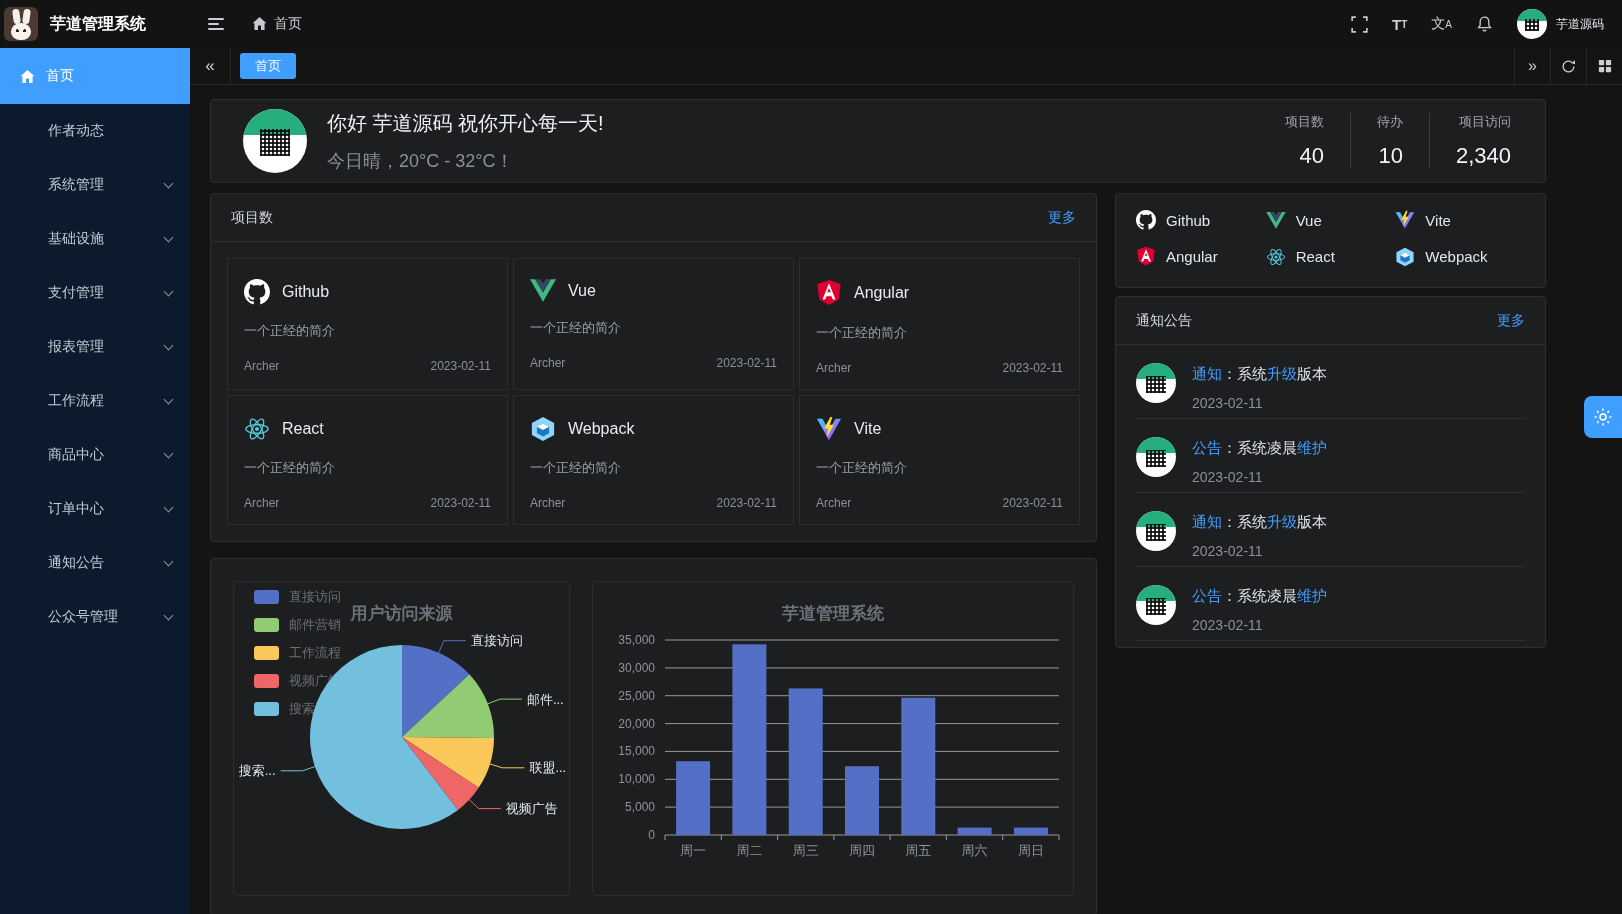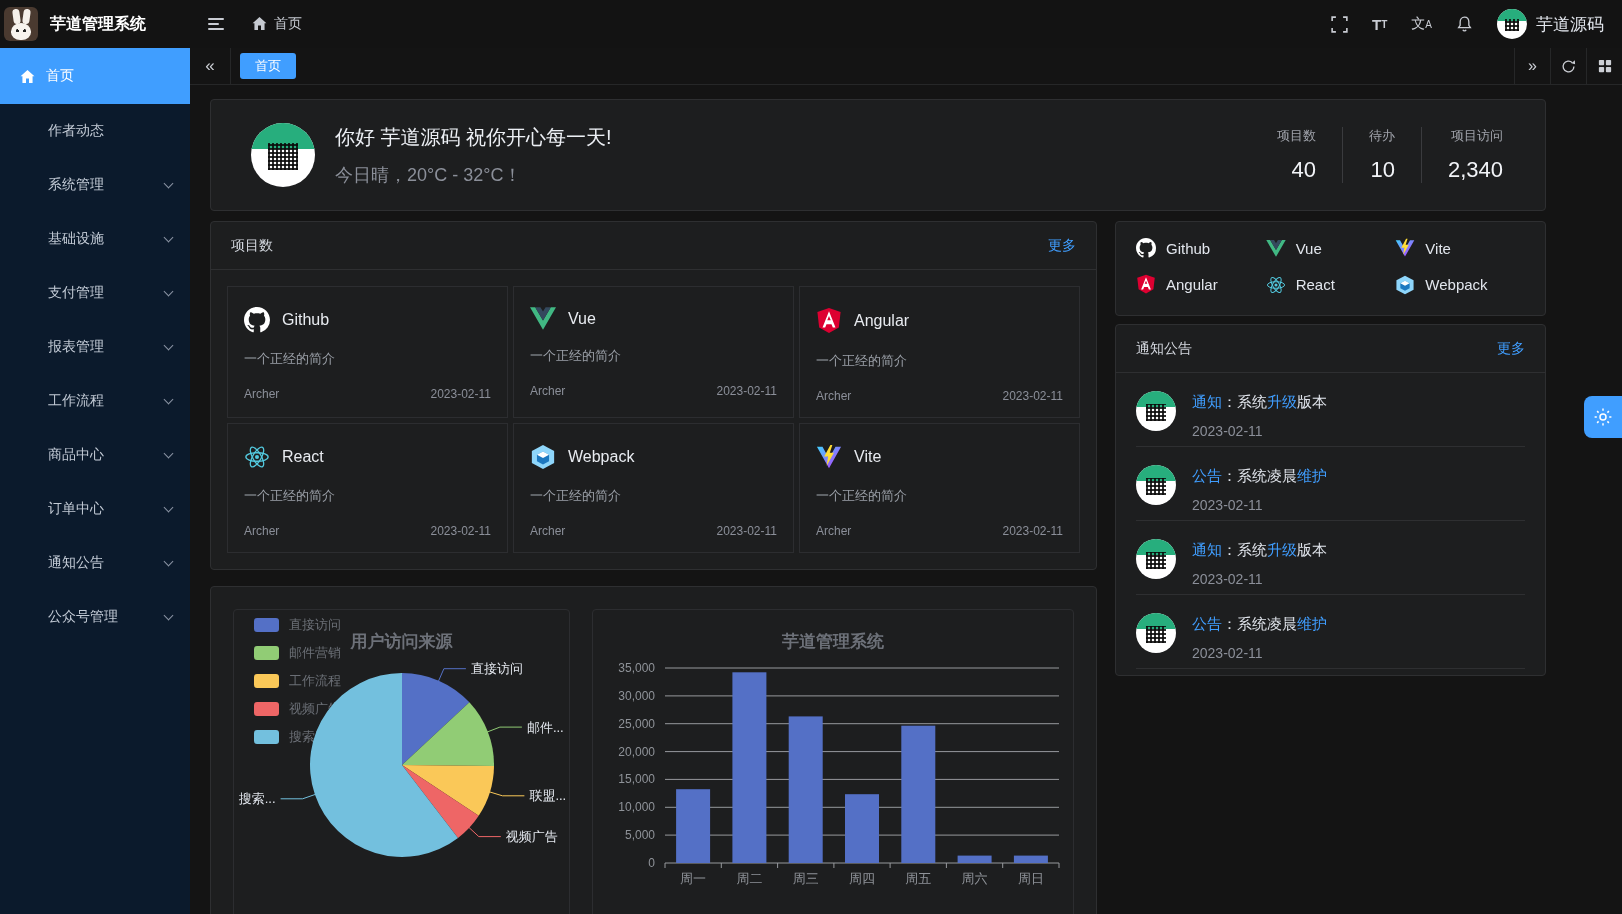--- a/index.html
+++ b/index.html
@@ -26,21 +26,21 @@
   .nav-main { flex:1; display:flex; align-items:center; padding-left:12px; }
   .hamburger { display:flex; flex-direction:column; gap:3.5px; padding:6px; cursor:pointer; }
   .hamburger i { display:block; height:1.8px; background:#c9ccd3; border-radius:1px; }
   .hamburger i:nth-child(1){ width:16px; } .hamburger i:nth-child(2){ width:11px; } .hamburger i:nth-child(3){ width:16px; }
   .breadcrumb { margin-left:22px; display:flex; align-items:center; gap:7px; color:#c6cad1; font-size:14px; }
   .nav-right { margin-left:auto; display:flex; align-items:center; gap:24px; padding-right:18px; color:#c9ccd3; }
   .nav-icon { display:flex; align-items:center; justify-content:center; cursor:pointer; }
   .icon-fontsize b { font-size:15px; font-weight:600; } .icon-fontsize span { font-size:10px; font-weight:600; }
   .icon-locale b { font-size:14px; font-weight:400; } .icon-locale span { font-size:10px; vertical-align:-2px; }
   .user { display:flex; align-items:center; gap:9px; cursor:pointer; }
-  .username { font-size:17px; color:#e2e6ed; }
+  .username { font-size:12px; color:#e2e6ed; }
   
   .qr-avatar { position:relative; border-radius:50%; overflow:hidden; background:#fff; flex-shrink:0; }
   .qr-avatar::before { content:""; position:absolute; top:0; left:0; right:0; height:40%; background:#27ae7d; }
   .qr-avatar::after { content:""; position:absolute; left:26%; top:32%; width:48%; height:42%;
     background:repeating-linear-gradient(0deg, rgba(10,10,10,.85) 0 2px, transparent 2px 4px),
                repeating-linear-gradient(90deg, rgba(10,10,10,.85) 0 2px, transparent 2px 4px);
   }
   .qr-sm { width:30px; height:30px; } .qr-md { width:40px; height:40px; } .qr-lg { width:64px; height:64px; }
   
   .layout { display:flex; height:866px; }
@@ -53,21 +53,21 @@
   .tabbar { height:37px; display:flex; align-items:stretch; border-bottom:1px solid #262728; background:#141414; }
   .tab-collapse { width:41px; display:flex; align-items:center; justify-content:center; border-right:1px solid #262728; color:#cdd0d6; font-size:17px; cursor:pointer; }
   .tabs { flex:1; display:flex; align-items:center; padding-left:9px; }
   .tab { height:26px; display:inline-flex; align-items:center; padding:0 15px; border-radius:3px; font-size:13px; cursor:pointer; }
   .tab.active { background:#409eff; color:#fff; }
   .tab-controls { display:flex; }
   .tab-btn { width:36px; display:flex; align-items:center; justify-content:center; border-left:1px solid #262728; color:#cdd0d6; cursor:pointer; font-size:16px; }
   
   .content { flex:1; overflow:hidden; padding:14px 76px 0 20px; position:relative; }
   .card { background:#1d1e1f; border:1px solid #2e2f31; border-radius:4px; }
-  .greeting { display:flex; align-items:center; padding:0 40px; height:112px; }
+  .greeting { display:flex; align-items:center; padding:0 32px; height:84px; }
   .greet-text { margin-left:20px; }
   .greet-title { font-size:20px; color:#eceff4; }
   .greet-sub { margin-top:12px; font-size:18px; color:#8b8f99; }
   .greet-stats { margin-left:auto; display:flex; align-items:center; }
   .stat { padding:0 26px; text-align:right; }
   .stat + .stat { border-left:1px solid #3a3b3e; }
   .stat:last-child { padding-right:2px; }
   .stat-label { font-size:13px; color:#a0a3ab; }
   .stat-value { margin-top:12px; font-size:22px; color:#f2f4f8; }
   .row { display:flex; gap:18px; margin-top:10px; align-items:flex-start; }

